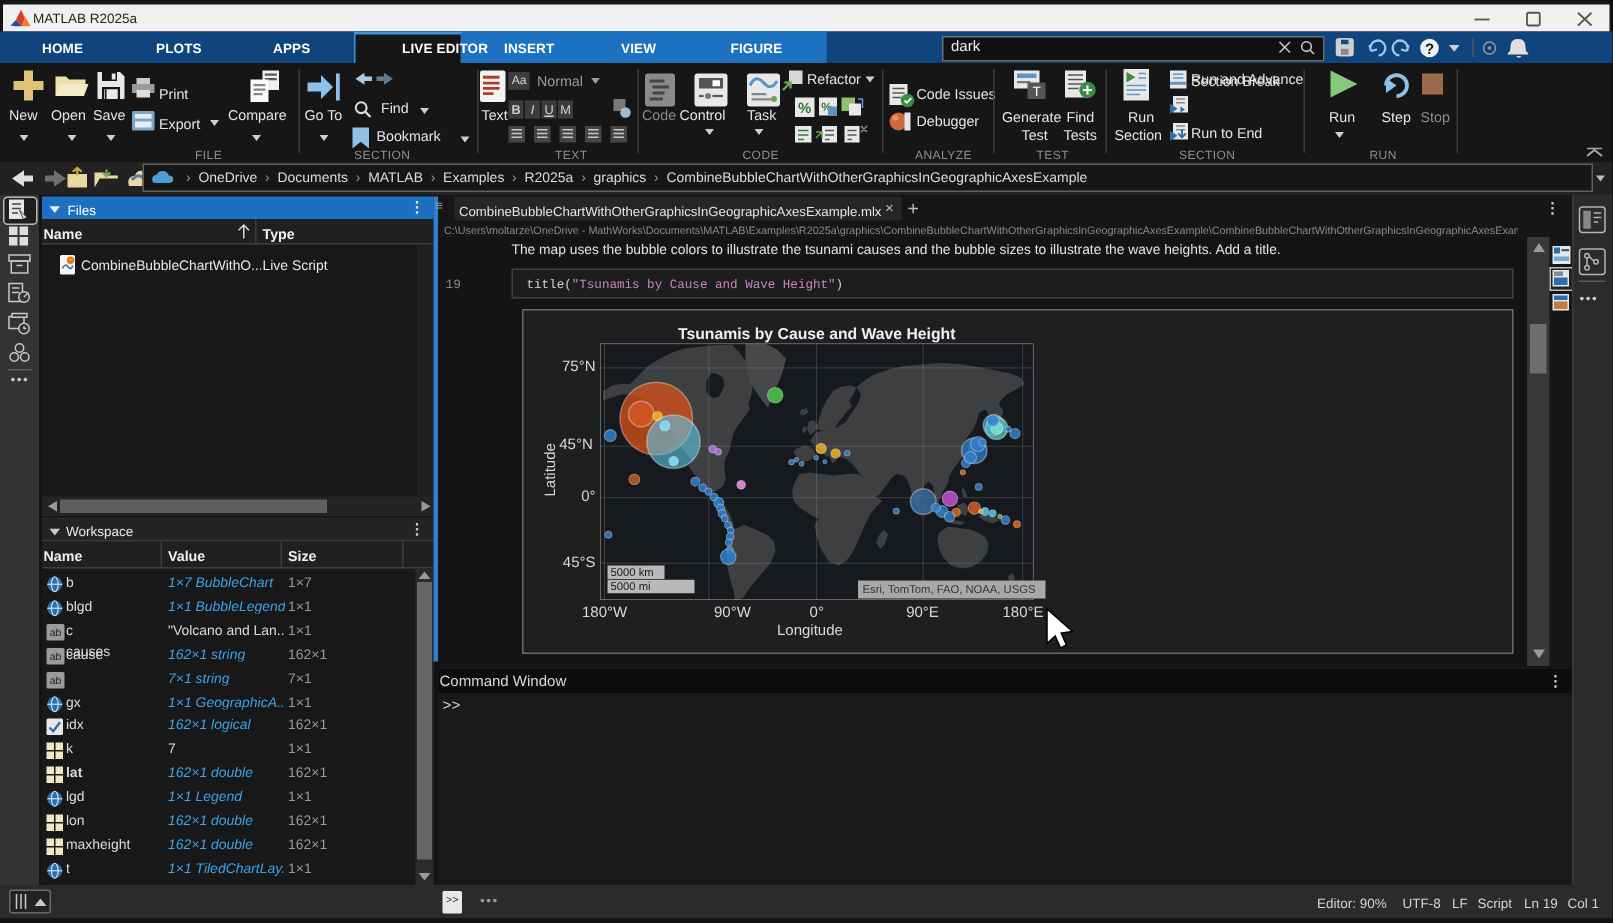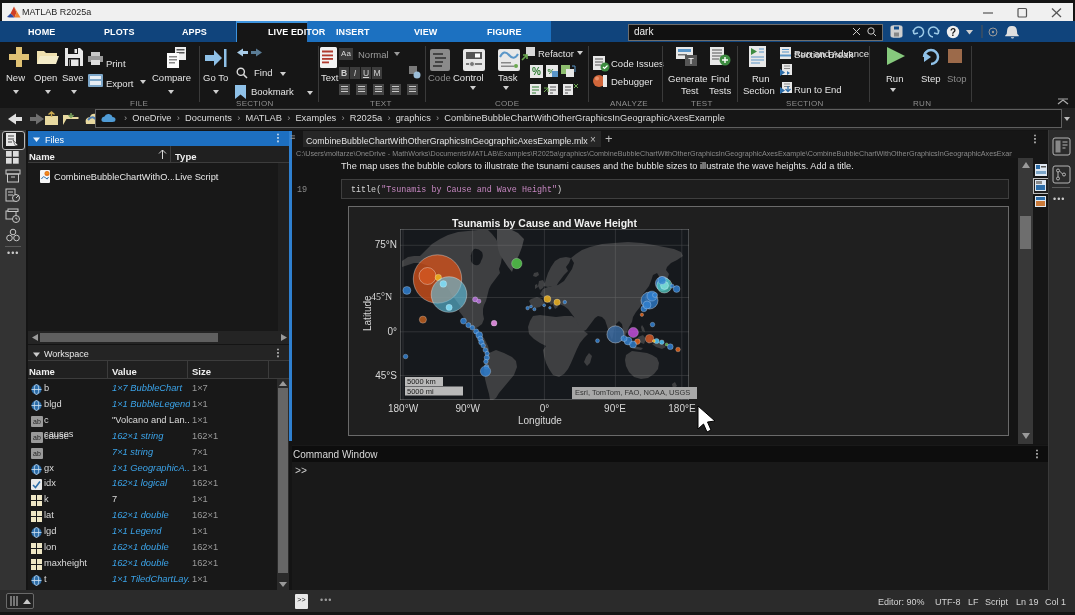--- a/index.html
+++ b/index.html
@@ -521,21 +521,21 @@
     <div class="a" style="left:112px;top:494.3px;font-size:9.3px;white-space:nowrap;overflow:hidden;width:78px;color:#dcdcdc">7</div>
     <div class="a" style="left:192px;top:494.3px;color:#9a9a9a;font-size:9.3px;">1×1</div>
     <div class="a" style="left:31px;top:511.2px">
       <svg width="11" height="11" viewBox="0 0 11 11">
         <rect x="0" y="0" width="5" height="5" fill="#eee6c4"></rect>
         <rect x="6" y="0" width="5" height="5" fill="#eee6c4"></rect>
         <rect x="0" y="6" width="5" height="5" fill="#eee6c4"></rect>
         <rect x="6" y="6" width="5" height="5" fill="#eee6c4"></rect>
       </svg>
     </div>
-    <div class="a" style="left:44px;top:510.2px;color:#dcdcdc;font-size:9.3px;">lat</div>
+    <div class="a" style="left:44px;top:510.2px;color:#dcdcdc;font-size:9.3px;font-weight:bold;">lat</div>
     <div class="a" style="left:112px;top:510.2px;font-size:9.3px;white-space:nowrap;overflow:hidden;width:78px;color:#3ba3e8;font-style:italic">162×1 double</div>
     <div class="a" style="left:192px;top:510.2px;color:#9a9a9a;font-size:9.3px;">162×1</div>
     <div class="a" style="left:31px;top:527.1px">
       <svg width="11" height="11" viewBox="0 0 11 11">
         <circle cx="5.5" cy="5.5" r="5" fill="#2d6da8"></circle>
         <ellipse cx="5.5" cy="5.5" rx="2.2" ry="5" fill="none" stroke="#cfe2f3" stroke-width=".8"></ellipse>
         <line x1="0.5" y1="5.5" x2="10.5" y2="5.5" stroke="#cfe2f3" stroke-width=".8"></line>
       </svg>
     </div>
     <div class="a" style="left:44px;top:526.1px;color:#dcdcdc;font-size:9.3px;">lgd</div>
@@ -727,26 +727,26 @@
 <rect x="5" y="148" width="38" height="9" fill="#b9b9b9"></rect>
       <text x="7" y="155" font-size="7.5" fill="#1a1a1a" font-family="Liberation Sans">5000 km</text>
 <rect x="5" y="157.5" width="58" height="9" fill="#b9b9b9"></rect>
       <text x="7" y="164.5" font-size="7.5" fill="#1a1a1a" font-family="Liberation Sans">5000 mi</text>
 </g>
 
 </svg>
 <div class="a" style="left:572px;top:387px;width:122px;height:12px;background:#a8a8a8;color:#333;font-size:7.5px;line-height:12px;padding-left:3px;white-space:nowrap;overflow:hidden;">Esri, TomTom, FAO, NOAA, USGS</div>
 
 <div class="a" style="left:371px;top:239px;width:26px;text-align:right;color:#d8d8d8;font-size:10px;">75°N</div>
-<div class="a" style="left:371px;top:291px;width:26px;text-align:left;color:#d8d8d8;font-size:10px;font-family:Liberation Serif, serif;">45°N</div>
+<div class="a" style="left:371px;top:291px;width:26px;text-align:center;color:#d8d8d8;font-size:10px;">45°N</div>
 <div class="a" style="left:371px;top:326px;width:26px;text-align:right;color:#d8d8d8;font-size:10px;">0°</div>
 <div class="a" style="left:371px;top:370px;width:26px;text-align:right;color:#d8d8d8;font-size:10px;">45°S</div>
 <div class="a" style="left:362px;top:331px;color:#d8d8d8;font-size:10px;transform:rotate(-90deg);transform-origin:0 0;">Latitude</div>
 <div class="a" style="left:388px;top:403px;width:30px;text-align:center;color:#d8d8d8;font-size:10px;">180°W</div>
-<div class="a" style="left:450px;top:403px;width:30px;text-align:right;color:#d8d8d8;font-size:10px;">90°W</div>
+<div class="a" style="left:476px;top:403px;width:30px;text-align:left;color:#d8d8d8;font-size:10px;">90°W</div>
 <div class="a" style="left:537px;top:403px;width:15px;text-align:center;color:#d8d8d8;font-size:10px;">0°</div>
 <div class="a" style="left:600px;top:403px;width:30px;text-align:center;color:#d8d8d8;font-size:10px;">90°E</div>
 <div class="a" style="left:667px;top:403px;width:30px;text-align:center;color:#d8d8d8;font-size:10px;">180°E</div>
 <div class="a" style="left:518px;top:415px;color:#d8d8d8;font-size:10px;">Longitude</div>
 
 <svg class="a" style="left:697px;top:405px" width="22" height="30">
     <polygon points="1,1 1,24 6.5,19 10,27 14,25 10.5,17 18,16" fill="#fff" stroke="#000" stroke-width="1"></polygon>
   </svg>
 
 <div class="a" style="left:1018px;top:158px;width:15px;height:286px;background:#383838;"></div>

